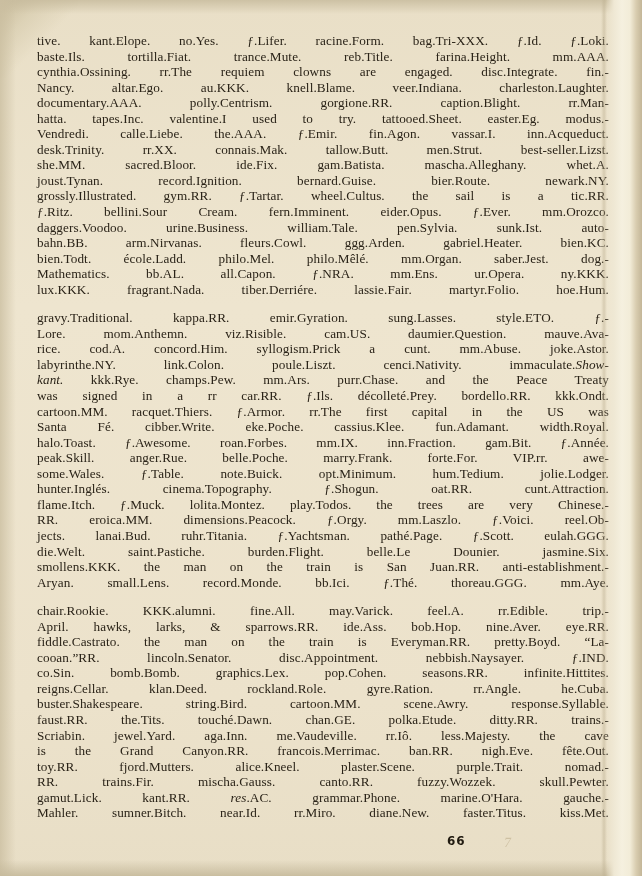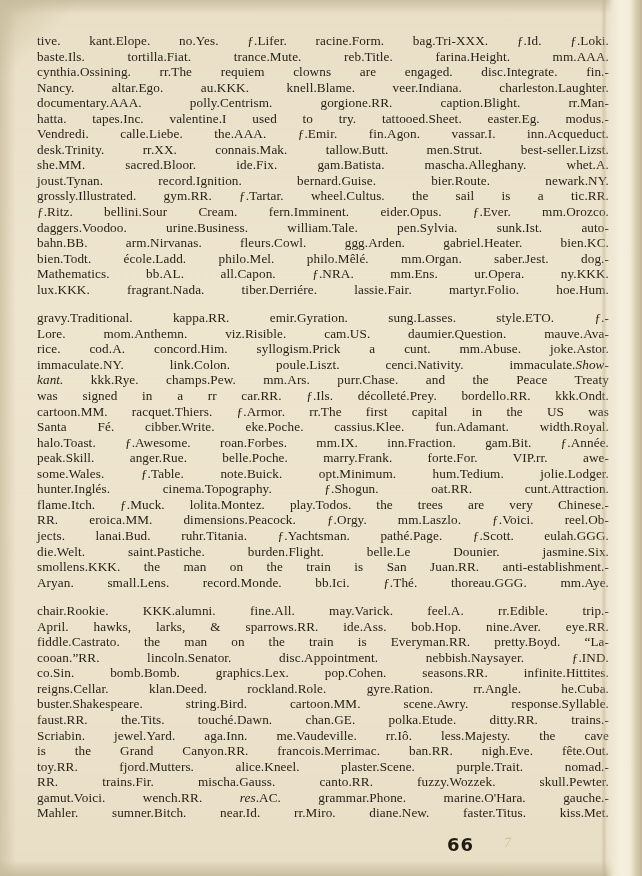--- a/index.html
+++ b/index.html
@@ -67,21 +67,21 @@
     text-align-last: justify;
     -moz-text-align-last: justify;
   }
   .it { font-style: italic; }
   .page-number {
     position: absolute;
     left: 447px;
     top: 834px;
     font-family: "DejaVu Sans", sans-serif;
     font-weight: 700;
-    font-size: 18px;
+    font-size: 12px;
     letter-spacing: 1px;
     color: #211b11;
   }
   .ghost-mark {
     position: absolute;
     left: 504px;
     top: 835px;
     font-size: 14px;
     color: rgba(158, 138, 98, 0.35);
     transform: skewX(-8deg);
@@ -108,21 +108,21 @@
         <div class="line">daggers.Voodoo. urine.Business. william.Tale. pen.Sylvia. sunk.Ist. auto-</div>
         <div class="line">bahn.BB. arm.Nirvanas. fleurs.Cowl. ggg.Arden. gabriel.Heater. bien.KC.</div>
         <div class="line">bien.Todt. école.Ladd. philo.Mel. philo.Mêlé. mm.Organ. saber.Jest. dog.-</div>
         <div class="line">Mathematics. bb.AL. all.Capon. ƒ.NRA. mm.Ens. ur.Opera. ny.KKK.</div>
         <div class="line">lux.KKK. fragrant.Nada. tiber.Derriére. lassie.Fair. martyr.Folio. hoe.Hum.</div>
       </div>
       <div class="para">
         <div class="line">gravy.Traditional. kappa.RR. emir.Gyration. sung.Lasses. style.ETO. ƒ.-</div>
         <div class="line">Lore. mom.Anthemn. viz.Risible. cam.US. daumier.Question. mauve.Ava-</div>
         <div class="line">rice. cod.A. concord.Him. syllogism.Prick a cunt. mm.Abuse. joke.Astor.</div>
-        <div class="line"><span>immaculate.NY. link.Colon. poule.Liszt. cenci.Nativity. immaculate.</span><span class="it">Show-</span></div>
+        <div class="line"><span>labyrinthe.NY. link.Colon. poule.Liszt. cenci.Nativity. immaculate.</span><span class="it">Show-</span></div>
         <div class="line"><span class="it">kant.</span><span> kkk.Rye. champs.Pew. mm.Ars. purr.Chase. and the Peace Treaty</span></div>
         <div class="line">was signed in a rr car.RR. ƒ.Ils. décolleté.Prey. bordello.RR. kkk.Ondt.</div>
         <div class="line">cartoon.MM. racquet.Thiers. ƒ.Armor. rr.The first capital in the US was</div>
         <div class="line">Santa Fé. cibber.Write. eke.Poche. cassius.Klee. fun.Adamant. width.Royal.</div>
         <div class="line">halo.Toast. ƒ.Awesome. roan.Forbes. mm.IX. inn.Fraction. gam.Bit. ƒ.Année.</div>
         <div class="line">peak.Skill. anger.Rue. belle.Poche. marry.Frank. forte.For. VIP.rr. awe-</div>
         <div class="line">some.Wales. ƒ.Table. note.Buick. opt.Minimum. hum.Tedium. jolie.Lodger.</div>
         <div class="line">hunter.Inglés. cinema.Topography. ƒ.Shogun. oat.RR. cunt.Attraction.</div>
         <div class="line">flame.Itch. ƒ.Muck. lolita.Montez. play.Todos. the trees are very Chinese.-</div>
         <div class="line">RR. eroica.MM. dimensions.Peacock. ƒ.Orgy. mm.Laszlo. ƒ.Voici. reel.Ob-</div>
@@ -137,21 +137,21 @@
         <div class="line">fiddle.Castrato. the man on the train is Everyman.RR. pretty.Boyd. “La-</div>
         <div class="line">cooan.”RR. lincoln.Senator. disc.Appointment. nebbish.Naysayer. ƒ.IND.</div>
         <div class="line">co.Sin. bomb.Bomb. graphics.Lex. pop.Cohen. seasons.RR. infinite.Hittites.</div>
         <div class="line">reigns.Cellar. klan.Deed. rockland.Role. gyre.Ration. rr.Angle. he.Cuba.</div>
         <div class="line">buster.Shakespeare. string.Bird. cartoon.MM. scene.Awry. response.Syllable.</div>
         <div class="line">faust.RR. the.Tits. touché.Dawn. chan.GE. polka.Etude. ditty.RR. trains.-</div>
         <div class="line">Scriabin. jewel.Yard. aga.Inn. me.Vaudeville. rr.Iô. less.Majesty. the cave</div>
         <div class="line">is the Grand Canyon.RR. francois.Merrimac. ban.RR. nigh.Eve. fête.Out.</div>
         <div class="line">toy.RR. fjord.Mutters. alice.Kneel. plaster.Scene. purple.Trait. nomad.-</div>
         <div class="line">RR. trains.Fir. mischa.Gauss. canto.RR. fuzzy.Wozzek. skull.Pewter.</div>
-        <div class="line"><span>gamut.Voici. wench.RR. </span><span class="it">res</span><span>.AC. grammar.Phone. marine.O'Hara. gauche.-</span></div>
+        <div class="line"><span>gamut.Lick. kant.RR. </span><span class="it">res</span><span>.AC. grammar.Phone. marine.O'Hara. gauche.-</span></div>
         <div class="line">Mahler. sumner.Bitch. near.Id. rr.Miro. diane.New. faster.Titus. kiss.Met.</div>
       </div>
     </div>
   <div class="ghost-mark">7</div>
   <div class="page-number">66</div>
   <div class="corner-shade"></div>
   <div class="edge-top"></div>
   <div class="edge-left"></div>
   <div class="edge-bottom"></div>
   <div class="crease"></div>

